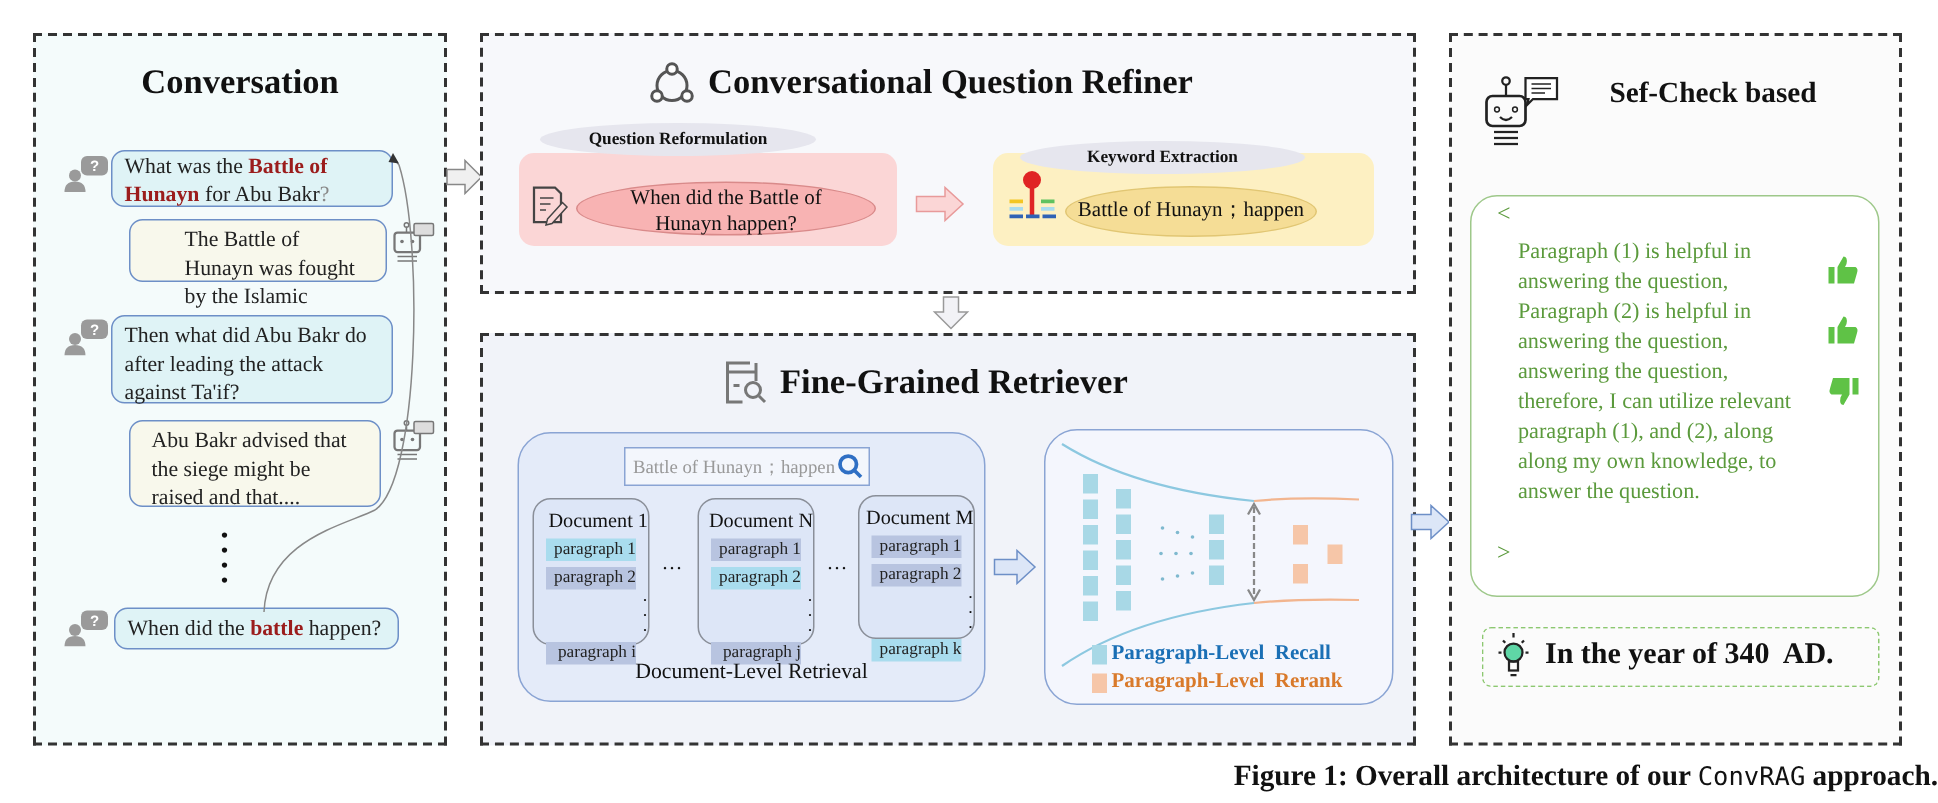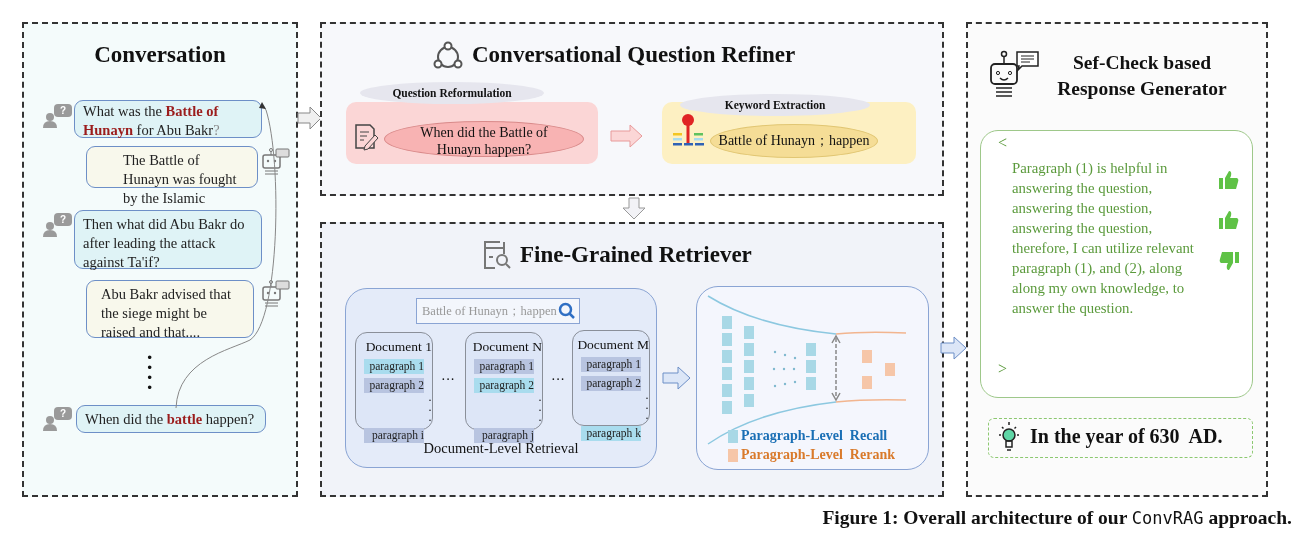--- a/index.html
+++ b/index.html
@@ -244,28 +244,28 @@
   <path d="M29 4 H50 V18 H34 L30 22 L31 18 H29 Z" fill="#fff" stroke="#222" stroke-width="1.5"></path>
   <line x1="33" y1="8" x2="46" y2="8" stroke="#222"></line>
     <line x1="33" y1="11" x2="46" y2="11" stroke="#222"></line>
     <line x1="33" y1="14" x2="42" y2="14" stroke="#222"></line>
   <line x1="8" y1="40" x2="24" y2="40" stroke="#222" stroke-width="1.5"></line>
     <line x1="8" y1="44" x2="24" y2="44" stroke="#222" stroke-width="1.5"></line>
     <line x1="8" y1="48" x2="24" y2="48" stroke="#222" stroke-width="1.5"></line>
 </svg>
 <div class="abs title" style="left:1042px;top:50px;width:200px;text-align:center;font-size:19.5px;line-height:26px;">
   <div>Sef-Check based</div>
-  <div>Response Generator</div>
 </div>
 
 <div class="abs" style="left:980px;top:130px;width:273px;height:268px;background:#fff;border:1.5px solid #9ec88a;border-radius:18px;box-sizing:border-box;"></div>
 <div class="abs green" style="left:998px;top:134px;font-size:16px;">&lt;</div>
 <div class="abs green" style="left:1012px;top:158px;font-size:14.8px;line-height:20px;white-space:nowrap;">
   <div>Paragraph (1) is helpful in</div>
   <div>answering the question,</div>
+  <div>Paragraph (2) is helpful in</div>
   <div>answering the question,</div>
   <div>answering the question,</div>
   <div>therefore, I can utilize relevant</div>
   <div>paragraph (1), and (2), along</div>
   <div>along my own knowledge, to</div>
   <div>answer the question.</div>
 </div>
 <div class="abs green" style="left:998px;top:360px;font-size:16px;">&gt;</div>
 
 <svg class="abs" style="left:1218px;top:170px" width="22" height="20">
@@ -285,17 +285,17 @@
 <svg class="abs" style="left:995px;top:420px" width="28" height="34">
   <circle cx="14" cy="15" r="6" fill="#5fd6a6" stroke="#222" stroke-width="1.5"></circle>
   <rect x="11" y="21" width="6" height="6" fill="none" stroke="#222" stroke-width="1.5"></rect>
   <line x1="12" y1="30" x2="16" y2="30" stroke="#222" stroke-width="1.5"></line>
   <line x1="14" y1="2" x2="14" y2="5" stroke="#222" stroke-width="1.5"></line>
   <line x1="4" y1="15" x2="6" y2="15" stroke="#222" stroke-width="1.5"></line>
     <line x1="22" y1="15" x2="24" y2="15" stroke="#222" stroke-width="1.5"></line>
   <line x1="7" y1="7" x2="8.5" y2="8.5" stroke="#222" stroke-width="1.5"></line>
     <line x1="21" y1="7" x2="19.5" y2="8.5" stroke="#222" stroke-width="1.5"></line>
 </svg>
-<div class="abs title" style="left:1030px;top:425px;font-size:20px;white-space:pre;">In the year of 630  AD.</div>
+<div class="abs title" style="left:1030px;top:425px;font-size:20px;white-space:pre;">In the year of 340  AD.</div>
 
 <div class="abs" style="left:0;width:1292px;top:507px;text-align:right;font-size:19.5px;font-weight:bold;">
   <span>Figure 1: Overall architecture of our </span><span style="font-family:'DejaVu Sans Mono', monospace;font-size:17px;font-weight:normal;">ConvRAG</span><span> approach.</span>
 </div>
 
 </body></html>

